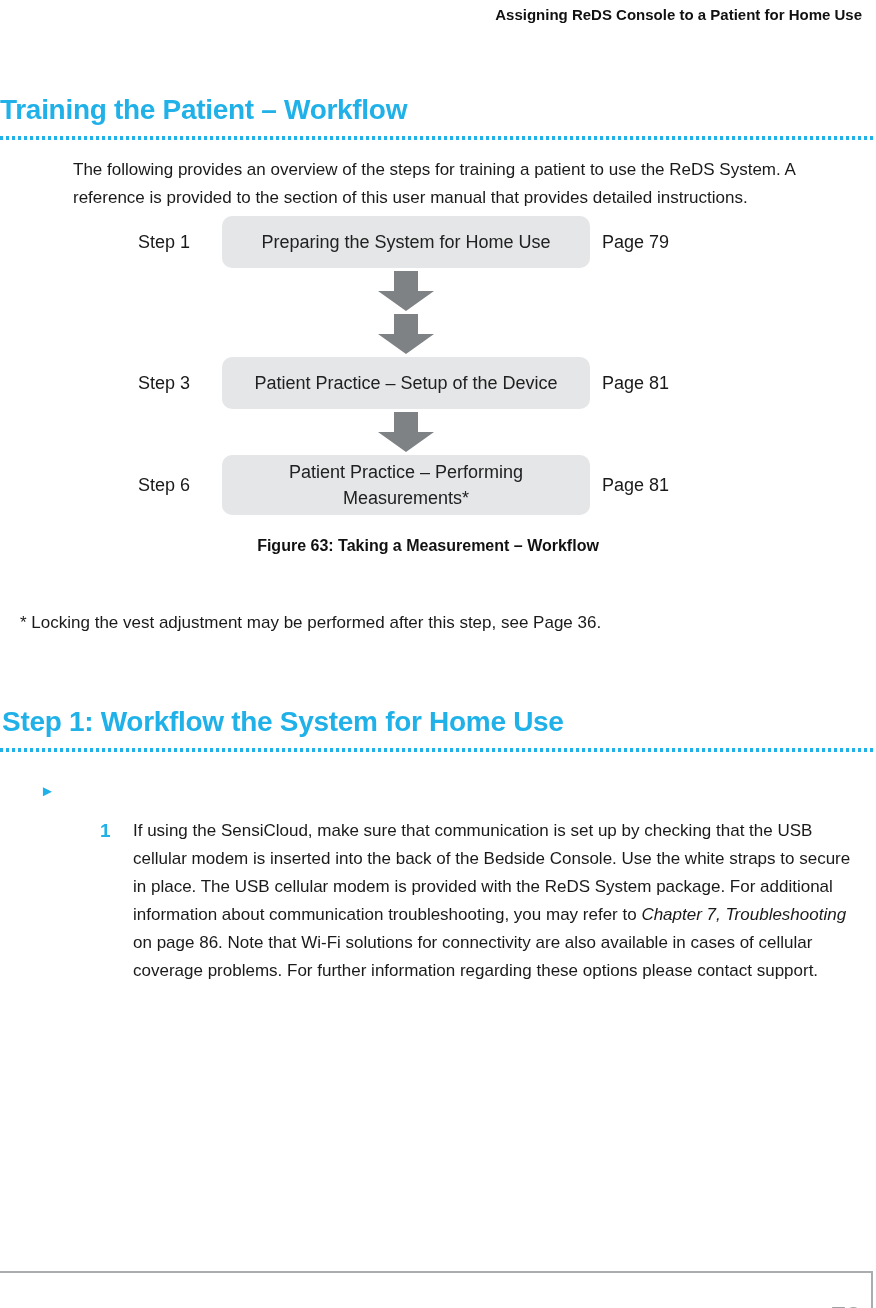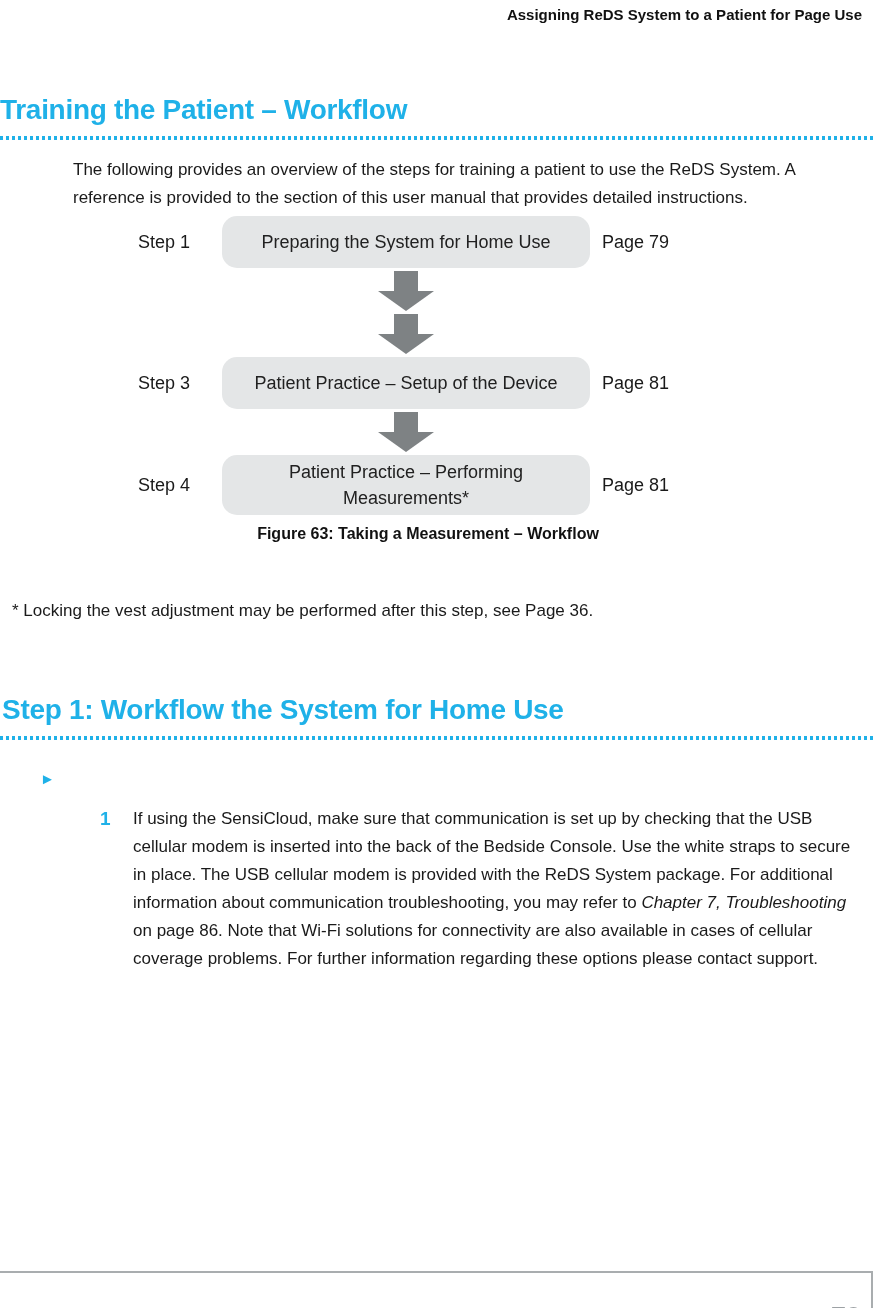--- a/index.html
+++ b/index.html
@@ -50,21 +50,21 @@
   .step-label {
     width: 84px;
     font-size: 18px;
     flex: none;
   }
   .wf-box {
     width: 368px;
     min-height: 52px;
     flex: none;
     background: #E4E6E7;
-    border-radius: 15px;
+    border-radius: 10px;
     display: flex;
     align-items: center;
     justify-content: center;
     text-align: center;
     font-size: 18px;
     line-height: 26px;
     color: #212121;
     padding: 4px 12px;
   }
   .page-ref {
@@ -80,29 +80,29 @@
     align-items: center;
   }
   .arrow-shaft { width: 24px; height: 20px; background: #7E8284; }
   .arrow-head {
     width: 0; height: 0;
     border-left: 28px solid transparent;
     border-right: 28px solid transparent;
     border-top: 20px solid #7E8284;
   }
   .caption {
-    margin-top: 10px;
+    margin-top: 22px;
     width: 856px;
     text-align: center;
     font-weight: bold;
     font-size: 16px;
     color: #111;
   }
   .footnote {
-    margin: 58px 16px 0 12px;
+    margin: 58px 16px 0 20px;
     font-size: 17px;
   }
   .procedure {
     display: flex;
     align-items: center;
     margin: 28px 0 0 40px;
   }
   .procedure-bullet {
     width: 38px;
     flex: none;
@@ -149,21 +149,21 @@
     position: absolute;
     top: 1302px; right: 15px;
     font-size: 27px;
     font-weight: bold;
     color: #9CA1A4;
   }
 </style>
 </head>
 <body>
 
-<div class="doc-header">Assigning ReDS System to a Patient for Page Use</div>
+<div class="doc-header">Assigning ReDS Console to a Patient for Home Use</div>
 
 <h1 id="heading1" class="h-cyan">Training the Patient – Workflow</h1>
 <div class="dotted-rule"></div>
 
 <p class="intro">The following provides an overview of the steps for training a patient to use the ReDS System. A reference is provided to the section of this user manual that provides detailed instructions.</p>
 
 <div>
   <div class="wf-row first">
     <span class="step-label">Step 1</span>
     <div class="wf-box">Preparing the System for Home Use</div>
@@ -180,21 +180,21 @@
   <div class="wf-row">
     <span class="step-label">Step 3</span>
     <div class="wf-box">Patient Practice – Setup of the Device</div>
     <span class="page-ref">Page 81</span>
   </div>
   <div class="arrow">
     <div class="arrow-shaft"></div>
     <div class="arrow-head"></div>
   </div>
   <div class="wf-row">
-    <span class="step-label">Step 4</span>
+    <span class="step-label">Step 6</span>
     <div class="wf-box">Patient Practice – Performing Measurements*</div>
     <span class="page-ref">Page 81</span>
   </div>
   <div class="caption">Figure 63: Taking a Measurement – Workflow</div>
 </div>
 
 <div class="footnote">* Locking the vest adjustment may be performed after this step, see Page 36.</div>
 
 <h1 id="heading2" class="h-cyan">Step 1: Workflow the System for Home Use</h1>
 <div class="dotted-rule"></div>

